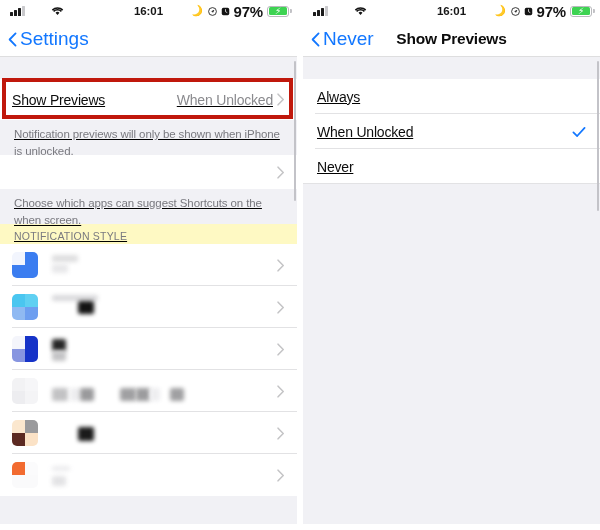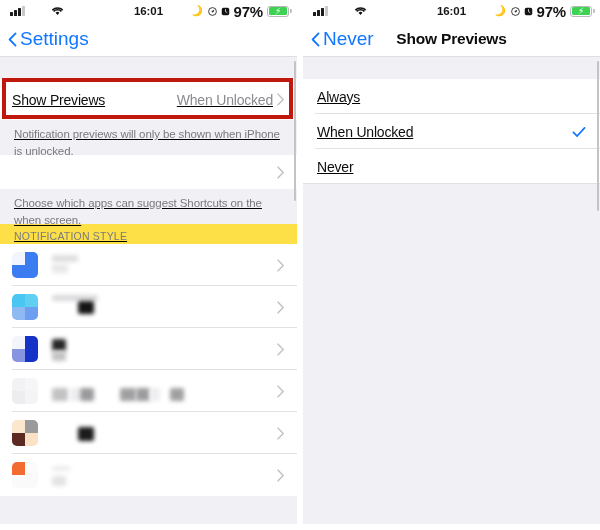--- a/index.html
+++ b/index.html
@@ -75,21 +75,21 @@
   .cell .label{font-size:14px;color:#0d0d0d;letter-spacing:-0.2px;}
   .cell .value{margin-left:auto;font-size:14px;color:#8a8a8e;letter-spacing:-0.2px;padding-right:4px;}
   .chev-r{width:8px;height:13px;flex:none;}
   .hairline{position:absolute;left:12px;right:0;bottom:0;height:1px;background:#e2e2e4;}
   .hairline.full{left:0;}
   .footnote{
     background:#f1f1f5;padding:6px 14px 0 14px;box-sizing:border-box;
     font-size:11.5px;line-height:17px;color:#79797f;letter-spacing:-0.1px;
   }
   .grouphdr{
-    background:#fde047;padding:6px 14px 3px 14px;box-sizing:border-box;
+    background:#fef9c3;padding:6px 14px 3px 14px;box-sizing:border-box;
     font-size:10.5px;color:#79797f;letter-spacing:0.2px;
   }
 
   
   .approw{height:42px;background:#ffffff;position:relative;display:flex;align-items:center;padding:0 12px;box-sizing:border-box;}
   .appicon{width:26px;height:26px;flex:none;display:grid;grid-template-columns:1fr 1fr;grid-template-rows:1fr 1fr;border-radius:5px;overflow:hidden;filter:blur(0.6px);}
   .appicon span{display:block;}
   .blurname{margin-left:14px;position:relative;height:26px;flex:1;}
   .blurname b{position:absolute;display:block;border-radius:2px;filter:blur(2.2px);}
 

